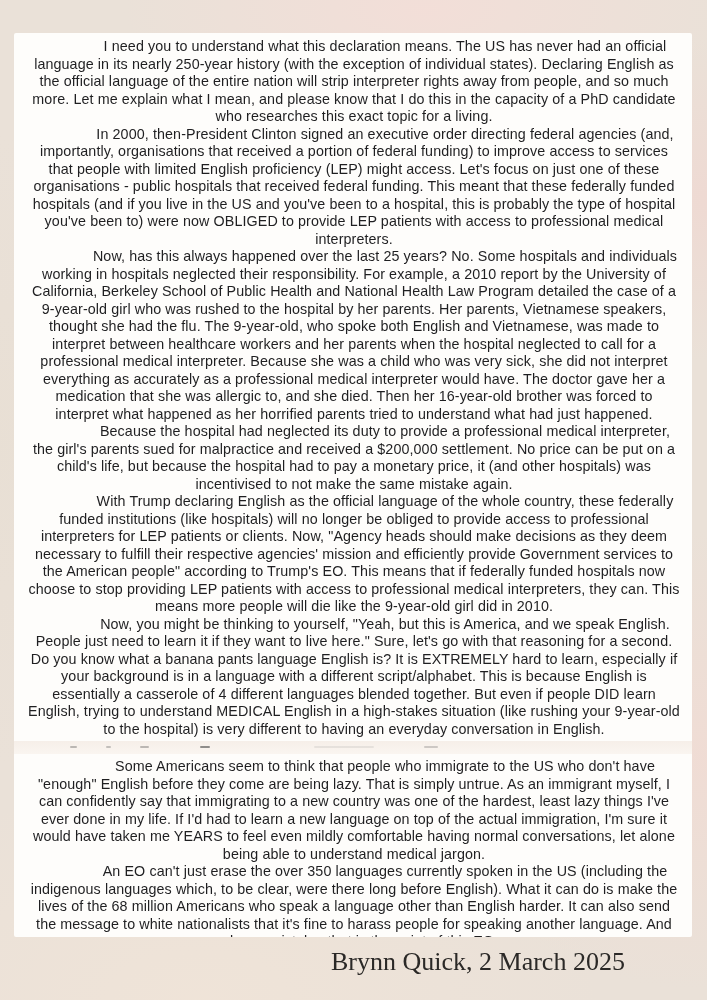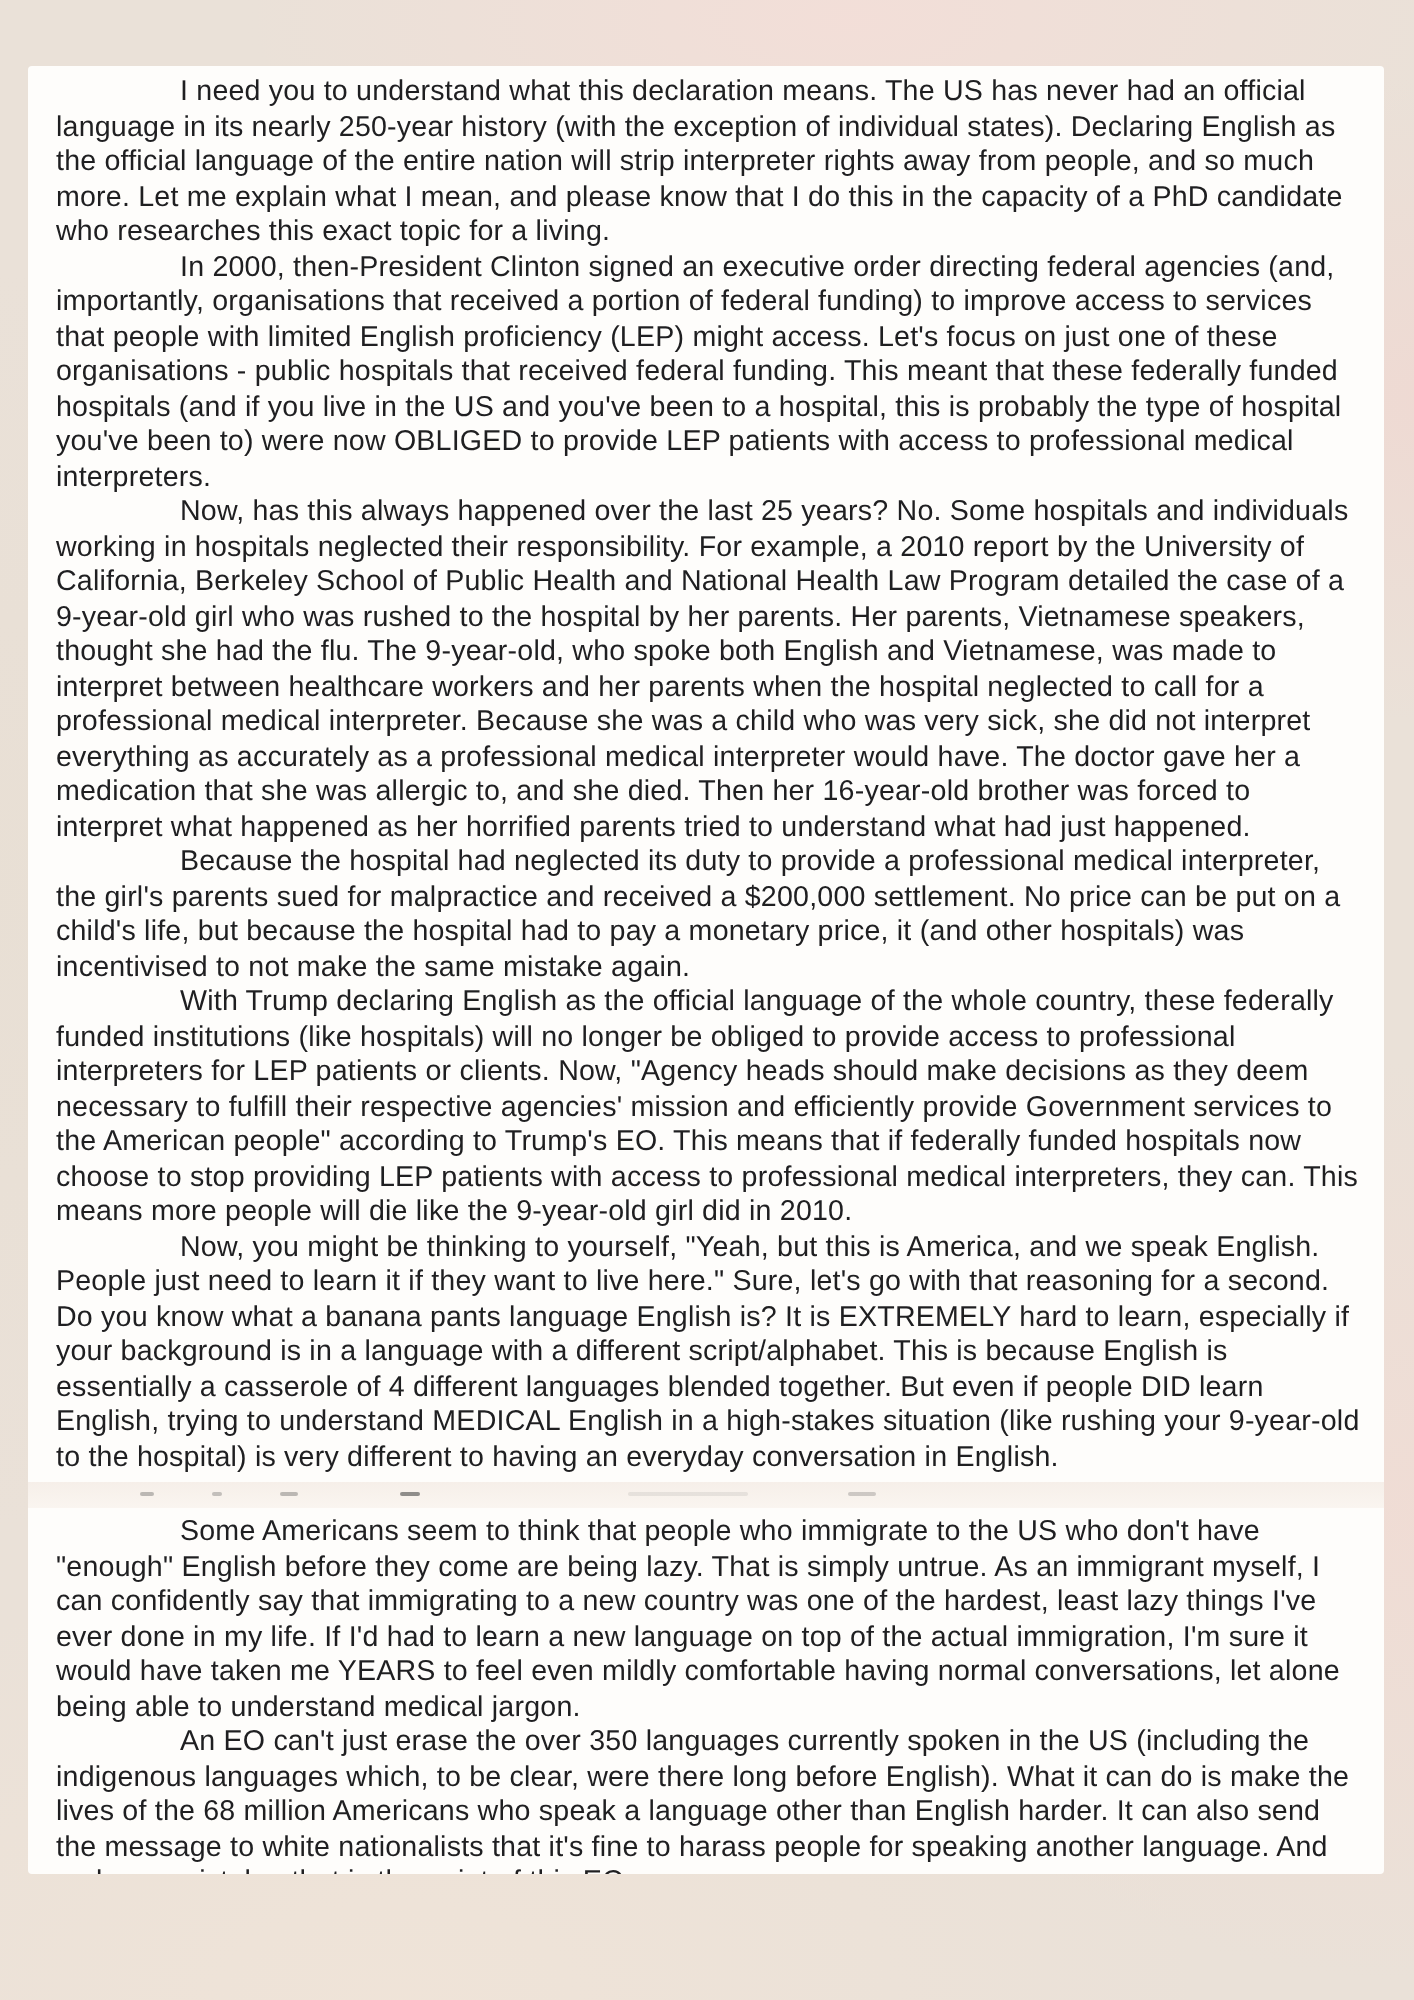--- a/index.html
+++ b/index.html
@@ -32,21 +32,21 @@
     padding: 5px 12px 0 14px;
     overflow: hidden;
   }
   .para {
     margin: 0;
     text-indent: 62px;
     font-size: 14.3px;
     line-height: 17.5px;
     letter-spacing: 0.1px;
     color: #1f1f21;
-    text-align: left;
+    text-align: center;
   }
   .seam {
     position: relative;
     height: 13px;
     margin: 3px -12px 4px -14px;
     background: linear-gradient(to bottom, #f6efe9, #faf5f0);
   }
   .seam .dash {
     position: absolute;
     top: 5px;
@@ -90,14 +90,15 @@
       <span class="dash d3"></span>
       <span class="dash d4"></span>
       <span class="dash d5"></span>
       <span class="dash d6"></span>
     </div>
 
     <p class="para">Some Americans seem to think that people who immigrate to the US who don't have "enough" English before they come are being lazy. That is simply untrue. As an immigrant myself, I can confidently say that immigrating to a new country was one of the hardest, least lazy things I've ever done in my life. If I'd had to learn a new language on top of the actual immigration, I'm sure it would have taken me YEARS to feel even mildly comfortable having normal conversations, let alone being able to understand medical jargon.</p>
     <p class="para">An EO can't just erase the over 350 languages currently spoken in the US (including the indigenous languages which, to be clear, were there long before English). What it can do is make the lives of the 68 million Americans who speak a language other than English harder. It can also send the message to white nationalists that it's fine to harass people for speaking another language. And make no mistake, that is the point of this EO.</p>
   </div>
 
+  <div class="signature">Brynn Quick, 2 March 2025</div>
 
 </div>
 
 </body></html>

